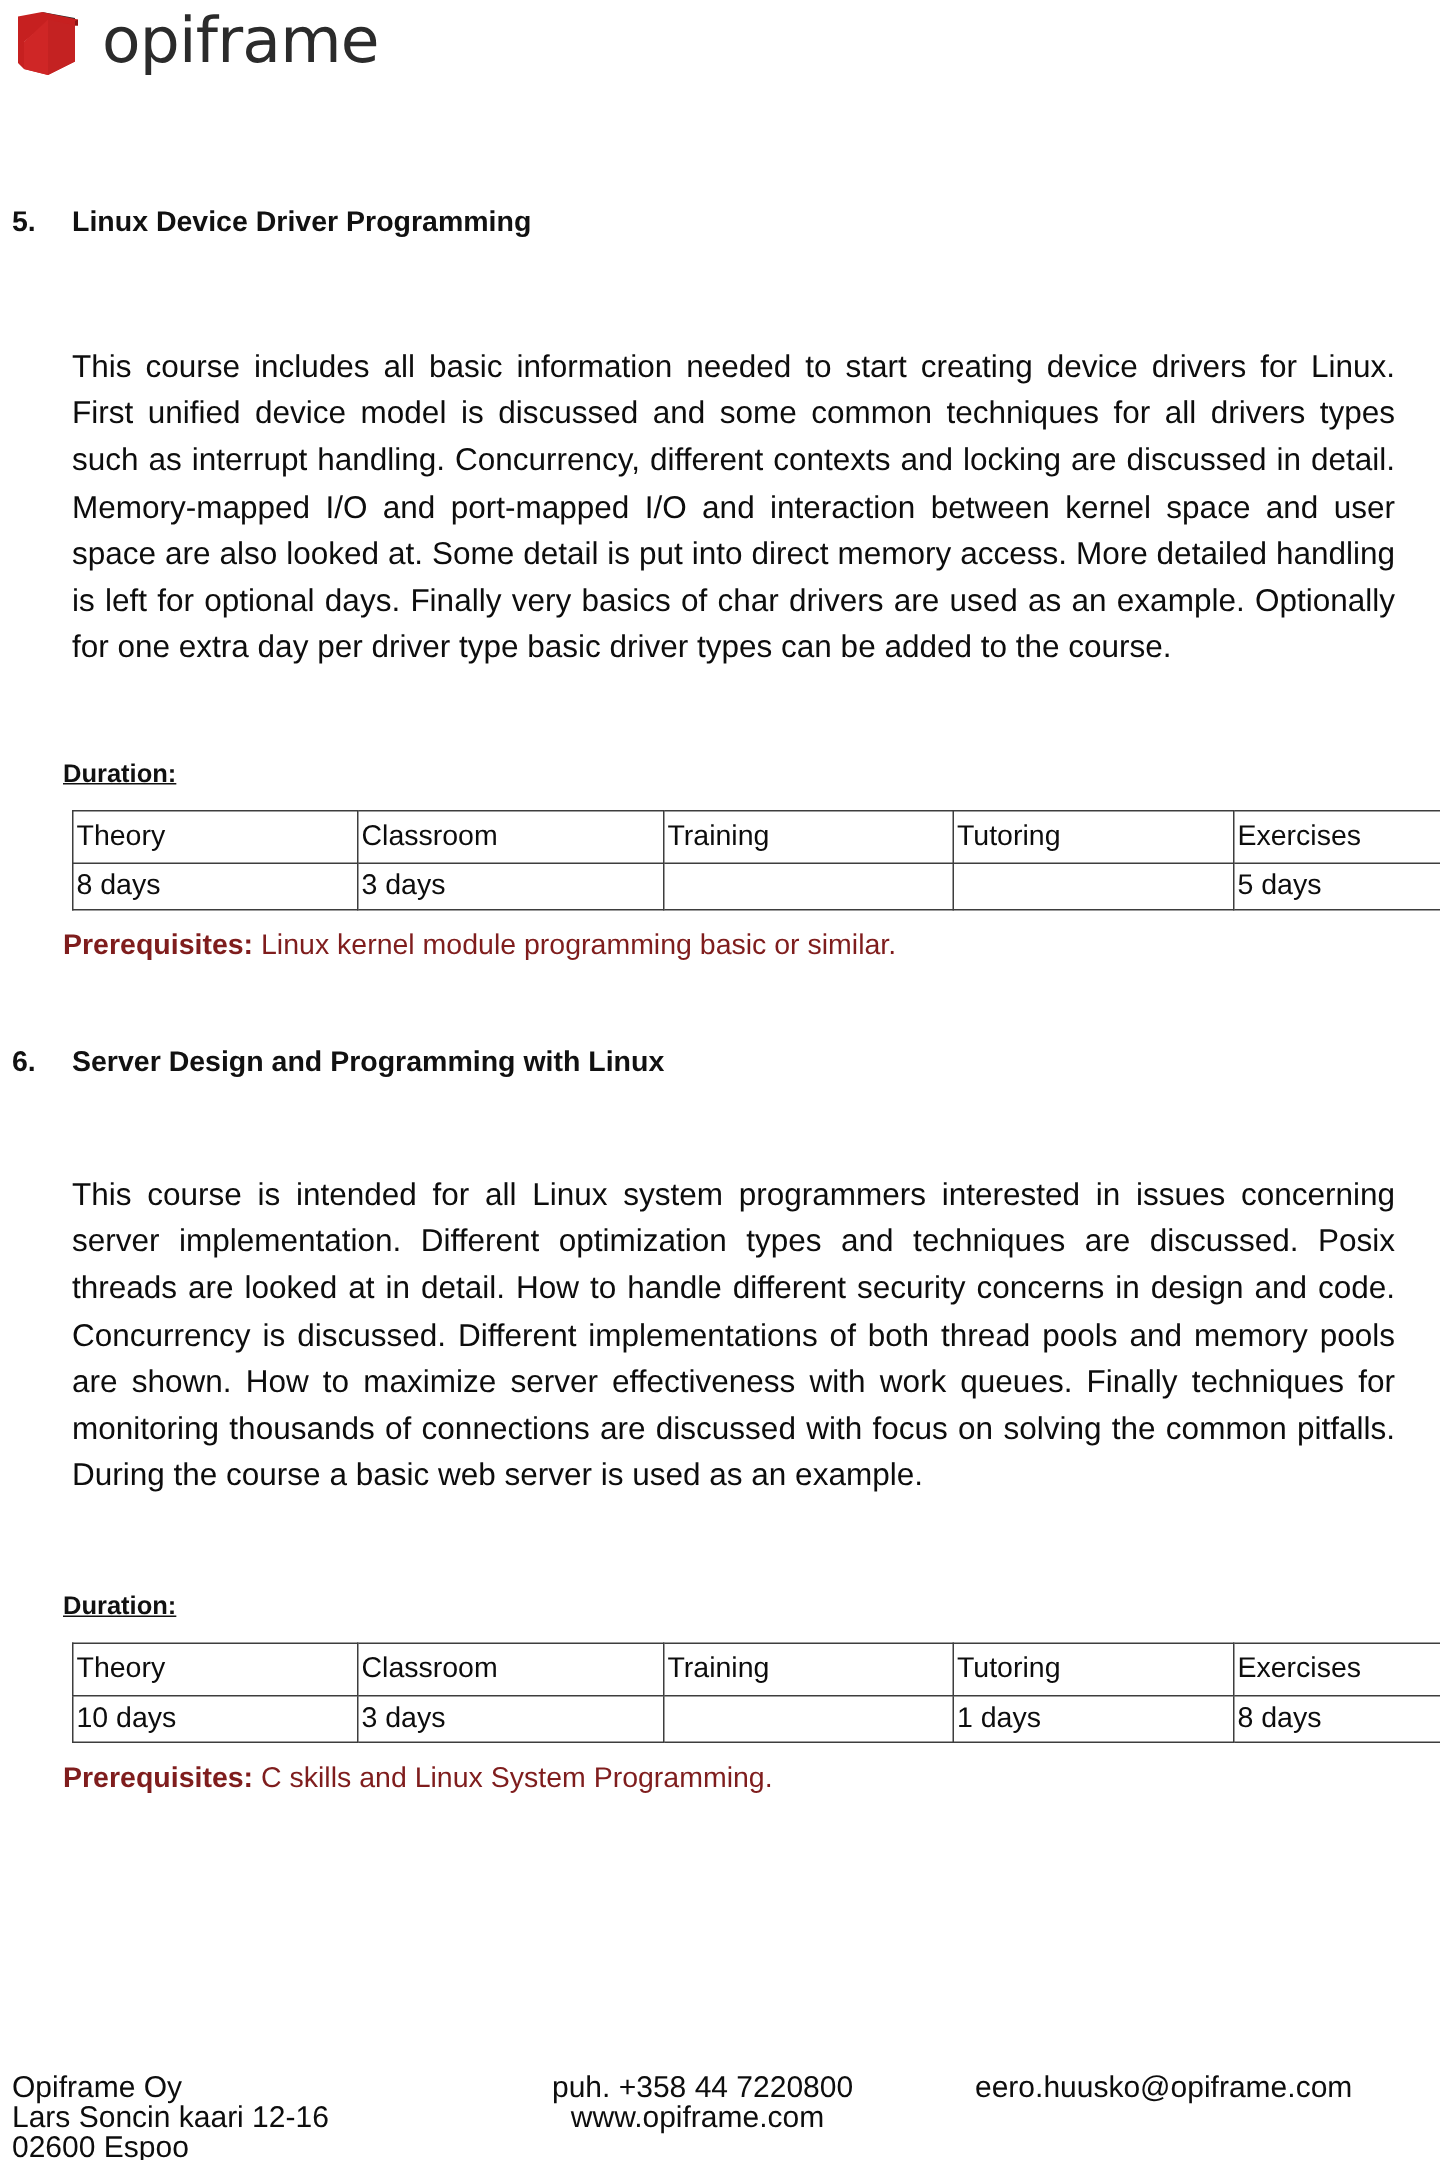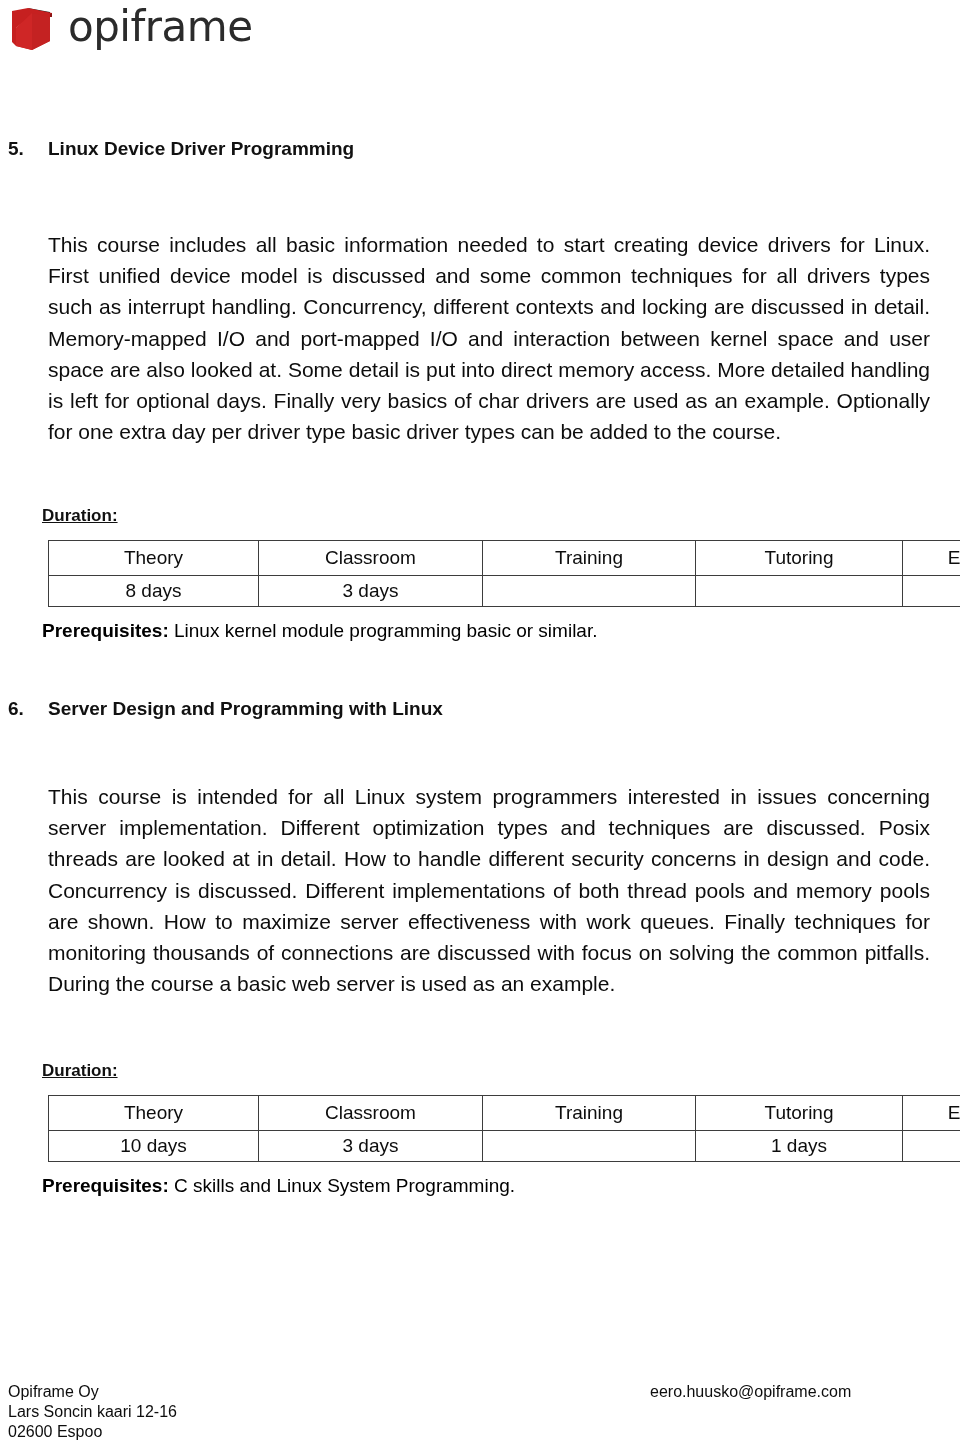--- a/index.html
+++ b/index.html
@@ -89,53 +89,52 @@
   .dur-table {
     position: absolute;
     left: 48px;
     width: 902px;
     border-collapse: collapse;
     table-layout: fixed;
   }
   .dur-table td {
     border: 1px solid #3d3d3d;
     height: 26px;
-    text-align: center;
     vertical-align: middle;
     font-size: 19px;
     font-family: "Liberation Sans", sans-serif;
     color: #0d0d0d;
-    padding: 2px 12px;
+    padding: 2px 2px;
   }
   .dur-table tr.head td { height: 30px; }
   .dur-table tr.vals td { height: 26px; }
   .col1 { width: 185px; }
   .col2 { width: 199px; }
   .col3 { width: 188px; }
   .col4 { width: 182px; }
   .col5 { width: 148px; }
 
   .prereq {
     position: absolute;
     left: 42px;
     font-size: 19px;
-    color: #000000;
+    color: #7f1d1d;
     white-space: nowrap;
     text-align: center;
   }
   .prereq b { font-weight: bold; }
 
   
   #footer {
     position: absolute;
     left: 0;
     top: 1382px;
     width: 960px;
     height: 58px;
-    font-size: 16px;
+    font-size: 20px;
     line-height: 20px;
     color: #0d0d0d;
   }
   #footer-left  { position: absolute; left: 8px;   top: 0; }
   #footer-mid   { position: absolute; left: 320px; top: 0; width: 290px; }
   #footer-mid .phone { display: block; text-align: left; padding-left: 48px; }
   #footer-mid .web   { display: block; text-align: center; }
   #footer-right { position: absolute; left: 650px; top: 0; }
   #footer .line { display: block; white-space: nowrap; }
 </style>
@@ -225,16 +224,20 @@
   <b>Prerequisites:</b>
   <span>C skills and Linux System Programming.</span>
 </div>
 
 <div id="footer">
   <div id="footer-left">
     <span class="line">Opiframe Oy</span>
     <span class="line">Lars Soncin kaari 12-16</span>
     <span class="line">02600 Espoo</span>
   </div>
+  <div id="footer-mid">
+    <span class="line phone">puh. +358  44 7220800</span>
+    <span class="line web">www.opiframe.com</span>
+  </div>
   <div id="footer-right">
     <span class="line">eero.huusko@opiframe.com</span>
   </div>
 </div>
 
 </body></html>

